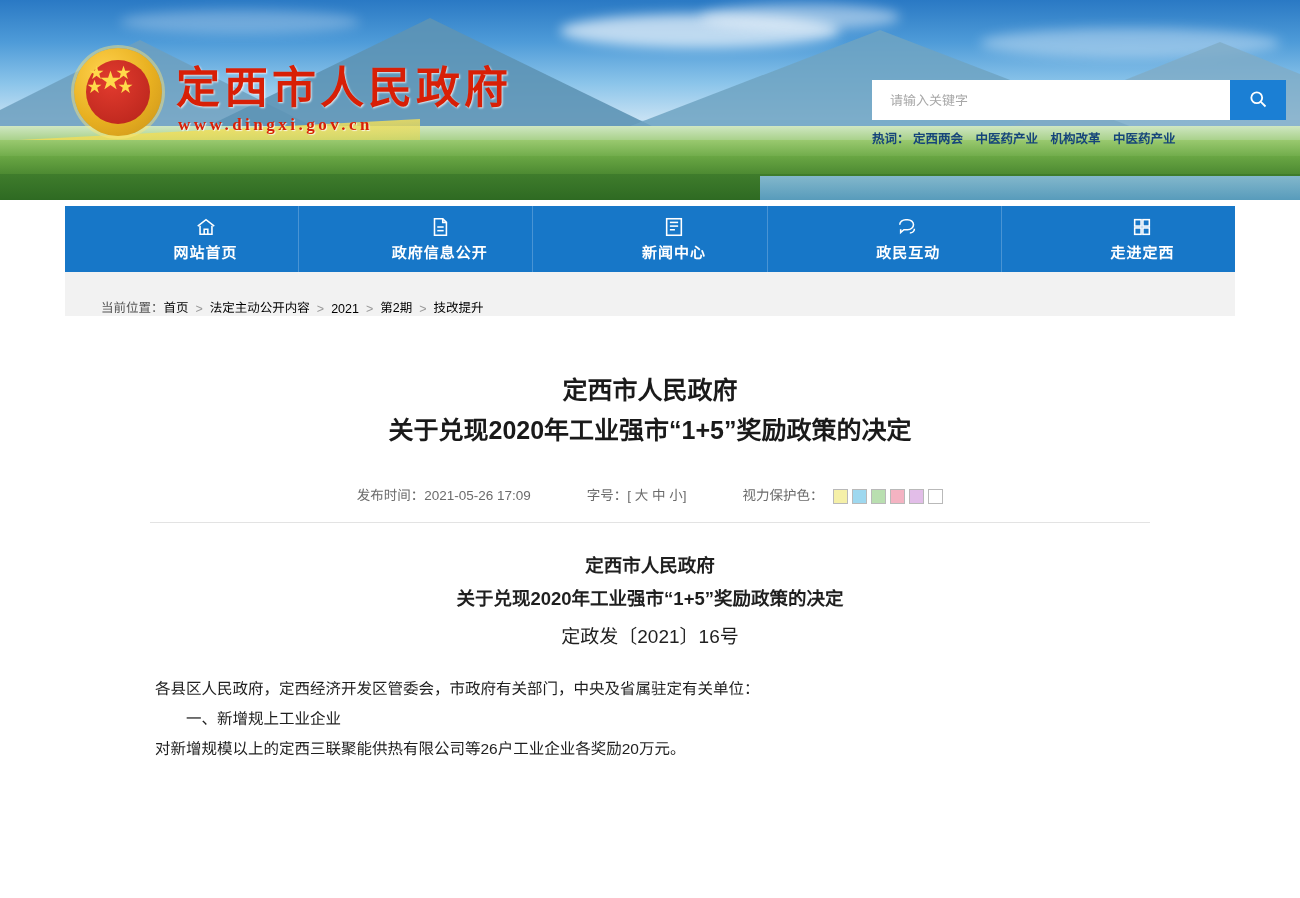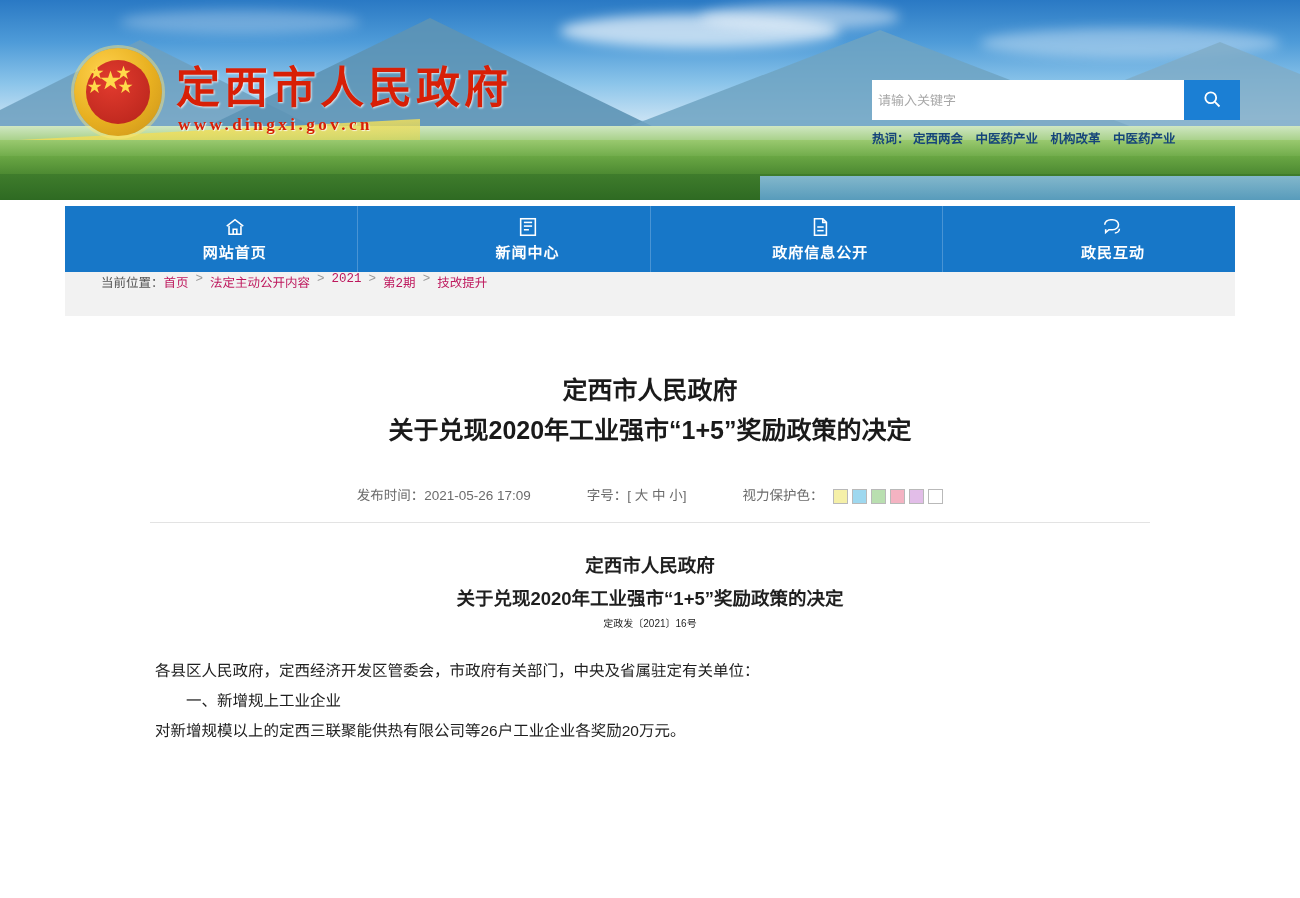--- a/index.html
+++ b/index.html
@@ -128,24 +128,24 @@
     font-family: "Liberation Serif", serif;
     text-shadow: 1px 1px 1px rgba(255,255,255,.8);
   }
 
   
   .search-wrap {
     position: absolute; left: 872px; top: 80px;
     display: flex; align-items: stretch;
   }
   .search-input {
-    width: 312px; height: 40px;
+    width: 358px; height: 40px;
     border: none;
     background: #fff;
-    padding: 0 6px;
+    padding: 0 18px;
     font-size: 13px;
     color: #333;
     outline: none;
   }
   .search-input::placeholder { color: #a8a8a8; }
   .search-btn {
     width: 56px; height: 40px;
     background: #1b7fd4;
     border: none;
     cursor: pointer;
@@ -178,27 +178,26 @@
   }
   .nav-item:last-child { border-right: none; }
   .nav-item .nav-label { font-size: 15px; font-weight: bold; letter-spacing: 1px; }
   .nav-icon { height: 22px; display: flex; align-items: center; }
 
   
   .crumb-bar {
     position: absolute; left: 65px; top: 272px;
     width: 1170px; height: 44px;
     background: #f2f2f2;
-    display: flex; align-items: flex-start;
+    display: flex; align-items: flex-end;
     padding-left: 36px;
     font-size: 12.5px;
     color: #555;
-    font-family: Liberation Mono, monospace;
-  }
-  .crumb-bar a { color: #be185d; text-decoration: none; }
+  }
+  .crumb-bar a { color: #000000; text-decoration: none; }
   .crumb-sep { margin: 0 7px; color: #999; }
 
   
   .content {
     position: absolute; left: 65px; top: 316px;
     width: 1170px; height: 582px;
     background: #fff;
     padding: 0 10px;
   }
   .doc-title {
@@ -238,21 +237,22 @@
     color: #1f1f1f;
   }
   .art-title {
     text-align: center;
     font-size: 18.5px;
     font-weight: bold;
     line-height: 33px;
   }
   .art-num {
     text-align: center;
-    font-size: 10px;
+    font-size: 19px;
+    margin-top: 6px;
     color: #1f1f1f;
   }
   .art-body { margin-top: 26px; font-size: 15.5px; line-height: 30px; text-align: justify; }
   .art-body p { margin: 0; }
   .indent { text-indent: 2em; }
 </style>
 </head>
 <body>
 
 <div class="hero">
@@ -315,52 +315,63 @@
         <path d="M5.5 10.5 V20 H18.5 V10.5"></path>
         <path d="M10 20 V14.5 H14 V20"></path>
       </svg>
     </span>
     <span class="nav-label">网站首页</span>
   </div>
 
   <div class="nav-item">
     <span class="nav-icon">
       <svg width="22" height="22" viewBox="0 0 24 24" fill="none" stroke="#ffffff" stroke-width="1.7">
+        <path d="M6 3 H15 L19 7 V21 H6 Z"></path>
+        <path d="M15 3 V7 H19"></path>
+        <line x1="9" y1="12" x2="16" y2="12"></line>
+        <line x1="9" y1="16" x2="16" y2="16"></line>
+      </svg>
+    </span>
+    <span class="nav-label">政府信息公开</span>
+  </div>
+
+  <div class="nav-item">
+    <span class="nav-icon">
+      <svg width="22" height="22" viewBox="0 0 24 24" fill="none" stroke="#ffffff" stroke-width="1.7">
         <rect x="4" y="3" width="16" height="18"></rect>
         <line x1="7.5" y1="7" x2="16.5" y2="7"></line>
         <line x1="7.5" y1="11" x2="16.5" y2="11"></line>
         <line x1="7.5" y1="15" x2="13" y2="15"></line>
       </svg>
     </span>
     <span class="nav-label">新闻中心</span>
-  </div>
-
-  <div class="nav-item">
-    <span class="nav-icon">
-      <svg width="22" height="22" viewBox="0 0 24 24" fill="none" stroke="#ffffff" stroke-width="1.7">
-        <path d="M6 3 H15 L19 7 V21 H6 Z"></path>
-        <path d="M15 3 V7 H19"></path>
-        <line x1="9" y1="12" x2="16" y2="12"></line>
-        <line x1="9" y1="16" x2="16" y2="16"></line>
-      </svg>
-    </span>
-    <span class="nav-label">政府信息公开</span>
   </div>
 
   <div class="nav-item">
     <span class="nav-icon">
       <svg width="24" height="22" viewBox="0 0 24 24" fill="none" stroke="#ffffff" stroke-width="1.7">
         <path d="M3 9.5 a6.5 5.5 0 0 1 6.5 -5.5 h2 a6.5 5.5 0 0 1 0 11 h-4 L4 18 V14.5"></path>
         <path d="M14 18.5 a5 4.5 0 0 0 5 -4.5"></path>
       </svg>
     </span>
     <span class="nav-label">政民互动</span>
   </div>
 
 
+  <div class="nav-item">
+    <span class="nav-icon">
+      <svg width="24" height="22" viewBox="0 0 24 24" fill="none" stroke="#ffffff" stroke-width="1.7">
+        <rect x="4" y="4" width="7" height="7"></rect>
+        <rect x="13" y="4" width="7" height="7"></rect>
+        <rect x="4" y="13" width="7" height="7"></rect>
+        <rect x="13" y="13" width="7" height="7"></rect>
+      </svg>
+    </span>
+    <span class="nav-label">走进定西</span>
+  </div>
 </div>
 
 <div class="crumb-bar">
   <span>当前位置：</span>
   <a href="#">首页</a>
   <span class="crumb-sep">&gt;</span>
   <a href="#">法定主动公开内容</a>
   <span class="crumb-sep">&gt;</span>
   <a href="#">2021</a>
   <span class="crumb-sep">&gt;</span>

